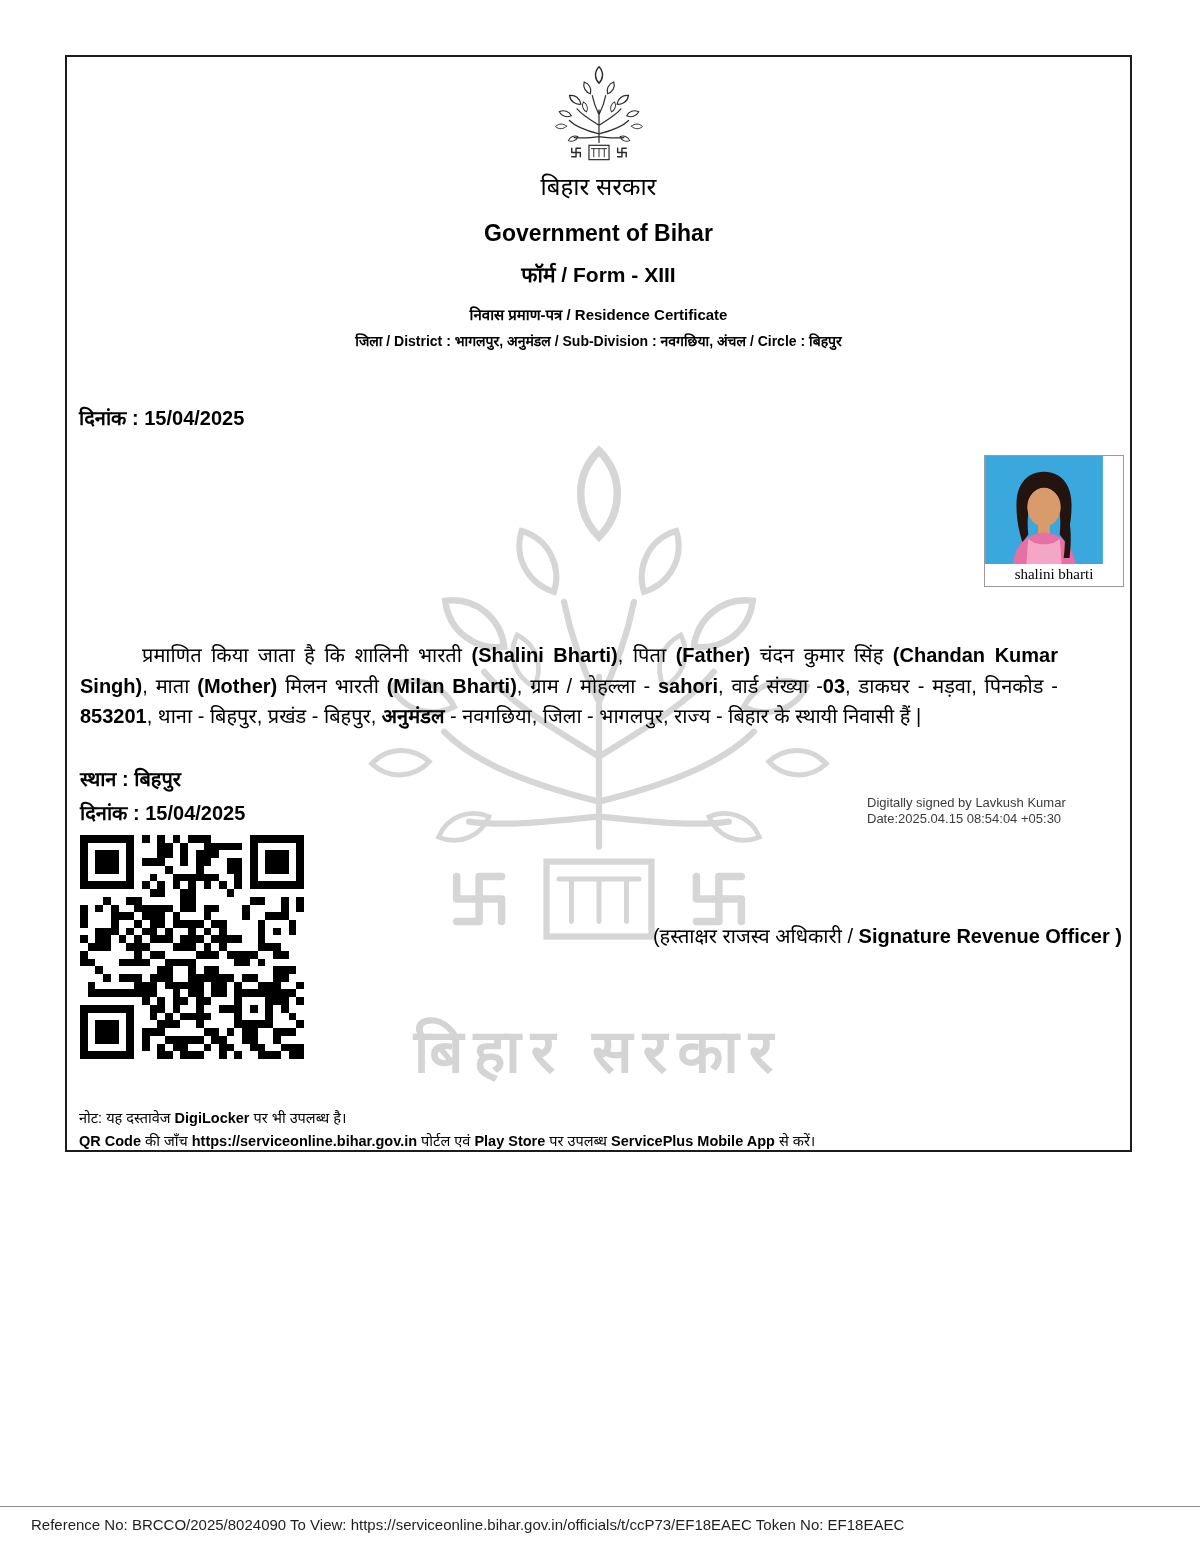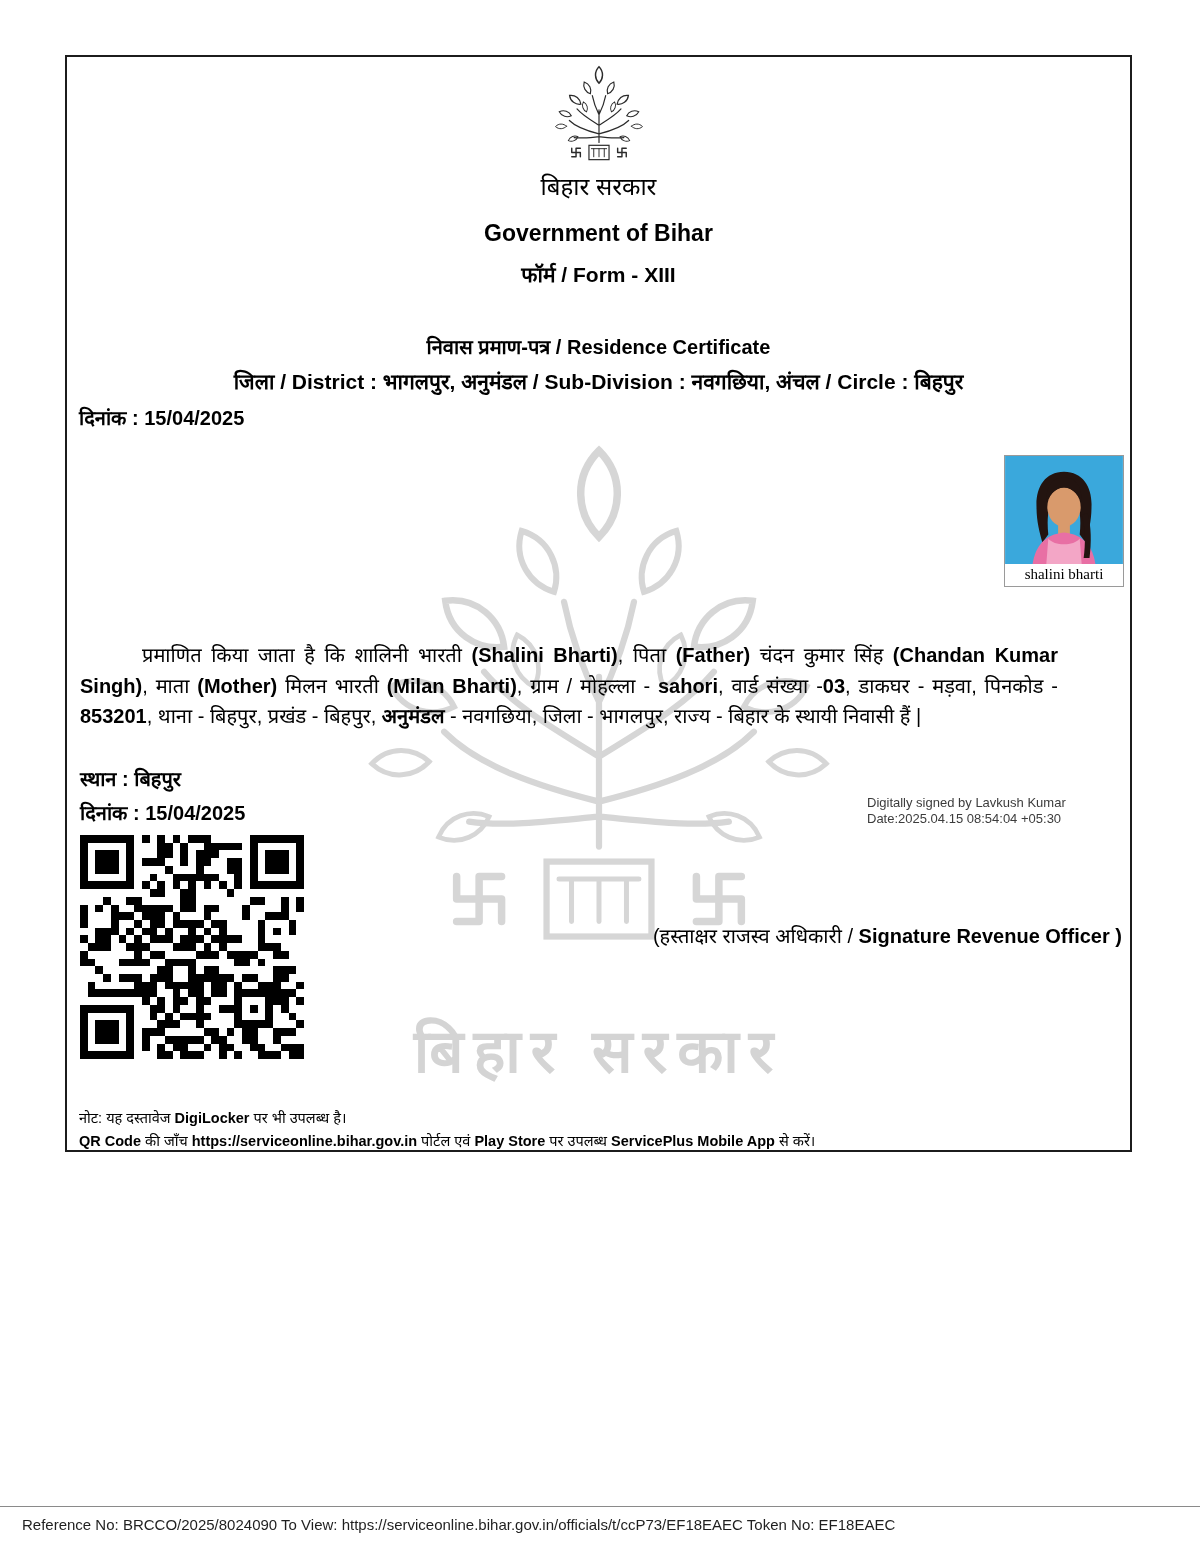--- a/index.html
+++ b/index.html
@@ -12,27 +12,27 @@
   .certificate{
     position:absolute;left:65px;top:55px;width:1067px;height:1097px;
     border:2px solid #1c1c1c;background:#fff;
   }
   
   .cert-header{position:relative;z-index:2;text-align:center;padding-top:8px;}
   .logo-sm{color:#2b2b2b;display:inline-block;}
   .org-hi{font-size:24px;margin-top:2px;}
   .org-en{font-size:23px;font-weight:bold;margin-top:18px;}
   .form-line{font-size:21px;font-weight:bold;margin-top:13px;}
-  .title-line{font-size:20px;font-weight:bold;margin-top:45px;}
-  .district-line{font-size:21px;font-weight:bold;margin-top:7px;}
+  .title-line{font-size:15px;font-weight:bold;margin-top:16px;}
+  .district-line{font-size:14px;font-weight:bold;margin-top:7px;}
   
   .meta-row{position:absolute;z-index:2;left:12px;right:10px;top:347px;
     display:flex;justify-content:space-between;font-size:20px;font-weight:bold;}
   
-  .photo{position:absolute;z-index:2;top:398px;right:6px;width:120px;height:132px;
+  .photo{position:absolute;z-index:2;top:398px;right:6px;width:140px;height:132px;
     border:1px solid #9a9a9a;background:#fff;}
   .photo svg{display:block;}
   .photo-caption{height:22px;text-align:center;font-family:"Liberation Serif","DejaVu Serif",serif;
     font-size:15px;line-height:21px;background:#fff;}
   
   .cert-body{position:absolute;z-index:2;left:13px;right:72px;top:583px;
     font-size:20px;line-height:30.5px;text-align:justify;text-indent:62px;}
   
   .place-line{position:absolute;z-index:2;left:13px;top:708px;font-size:20px;font-weight:bold;}
   .date-line2{position:absolute;z-index:2;left:13px;top:742px;font-size:20px;font-weight:bold;}
@@ -45,21 +45,21 @@
   .sig-label{position:absolute;z-index:2;right:8px;top:865px;font-size:20px;text-align:right;}
   
   .notes{position:absolute;z-index:2;left:12px;top:1050px;font-size:14.5px;line-height:22.5px;}
   
   .watermark{position:absolute;z-index:1;left:50%;top:385px;transform:translateX(-50%);
     text-align:center;color:#d6d6d6;pointer-events:none;}
   .watermark-text{font-size:60px;font-weight:bold;letter-spacing:10px;color:#d4d4d4;
     margin-top:50px;white-space:nowrap;}
   
   .page-footer{position:absolute;left:0;right:0;top:1506px;border-top:1px solid #8a8a8a;
-    padding:9px 0 0 22px;font-size:15px;color:#1f1f1f;}
+    padding:9px 0 0 31px;font-size:15px;color:#1f1f1f;}
   b{font-weight:bold;margin-top:32px;}
   .hidden-defs{position:absolute;width:0;height:0;overflow:hidden;}
 </style>
 </head>
 <body>
 
 <svg class="hidden-defs" aria-hidden="true">
   <defs>
     <path id="leaf-shape" d="M0 0 C6 -6 7 -16 0 -23 C-7 -16 -6 -6 0 0 Z"></path>
     <path id="swastika-shape" d="M0 -9 V9 M-9 0 H9 M0 -9 H9 M9 0 V9 M0 9 H-9 M-9 0 V-9"></path>

